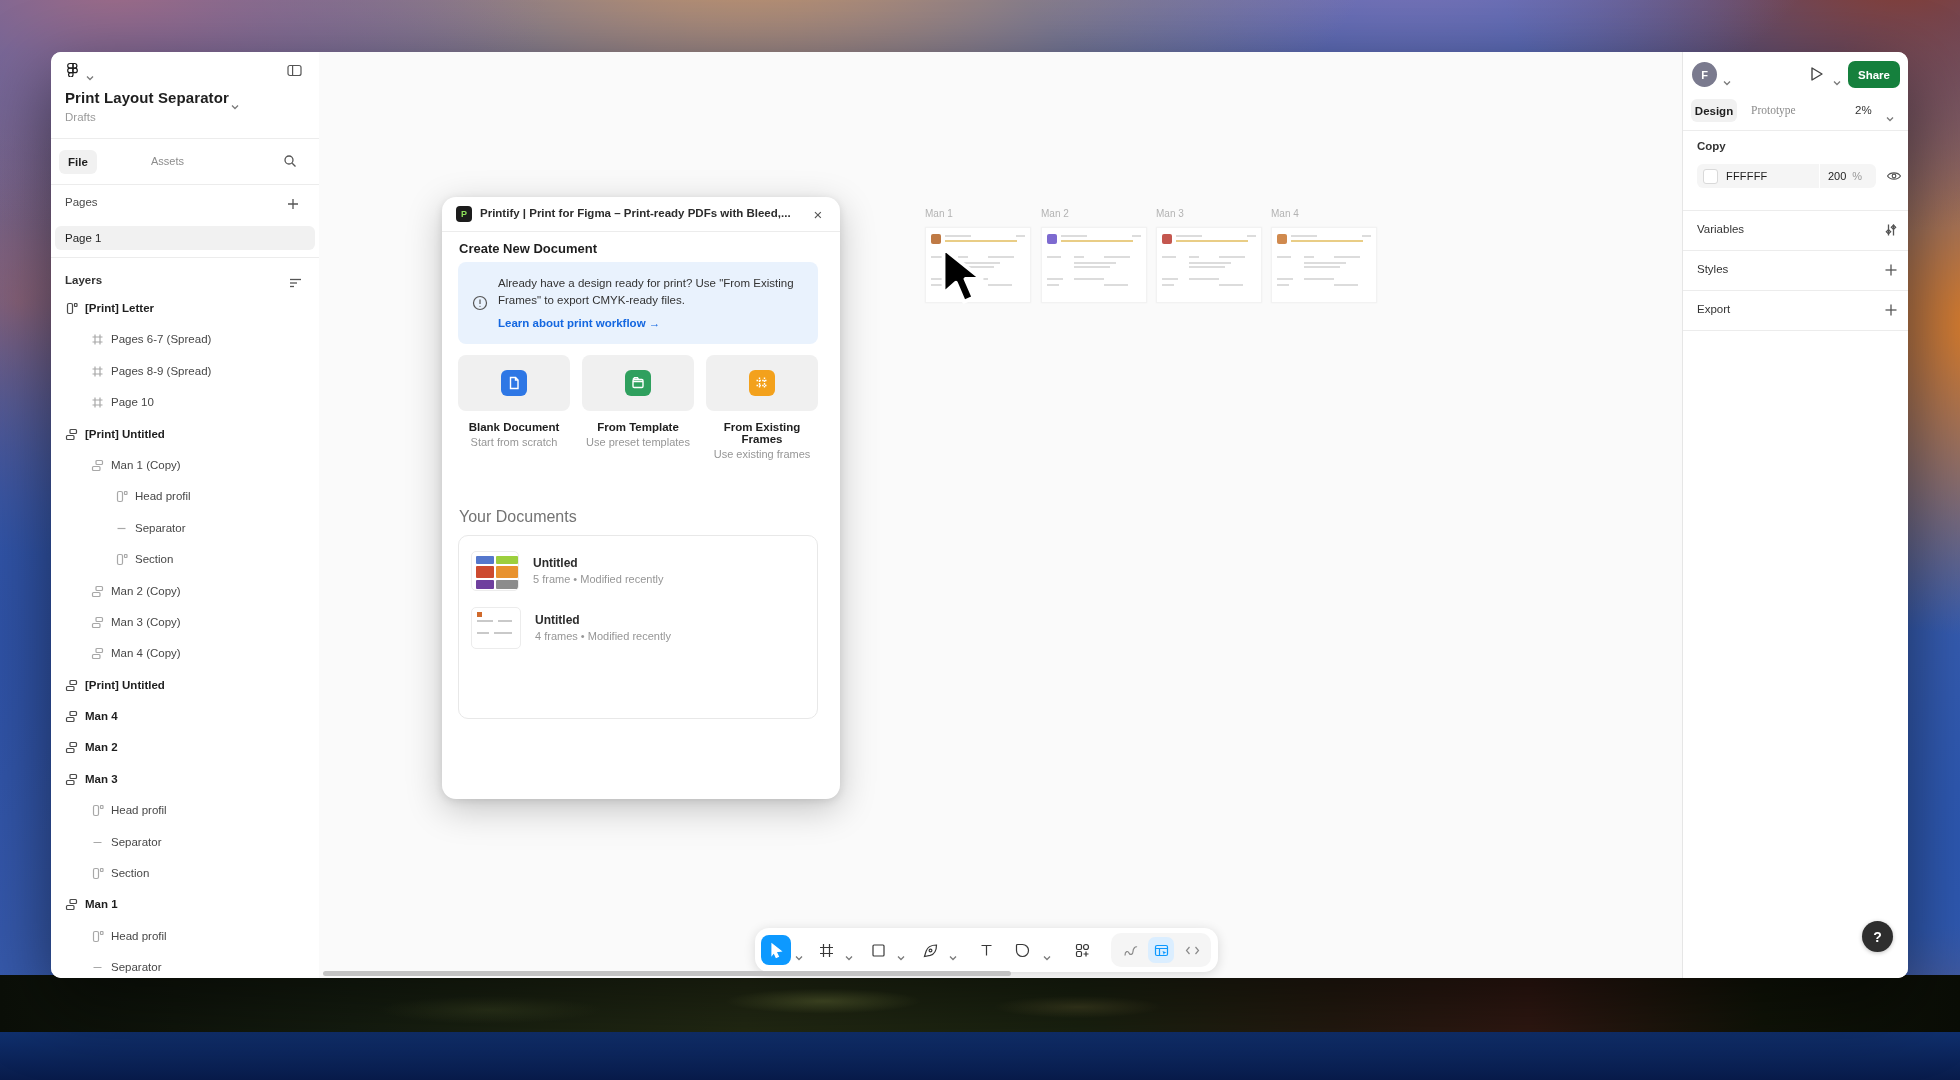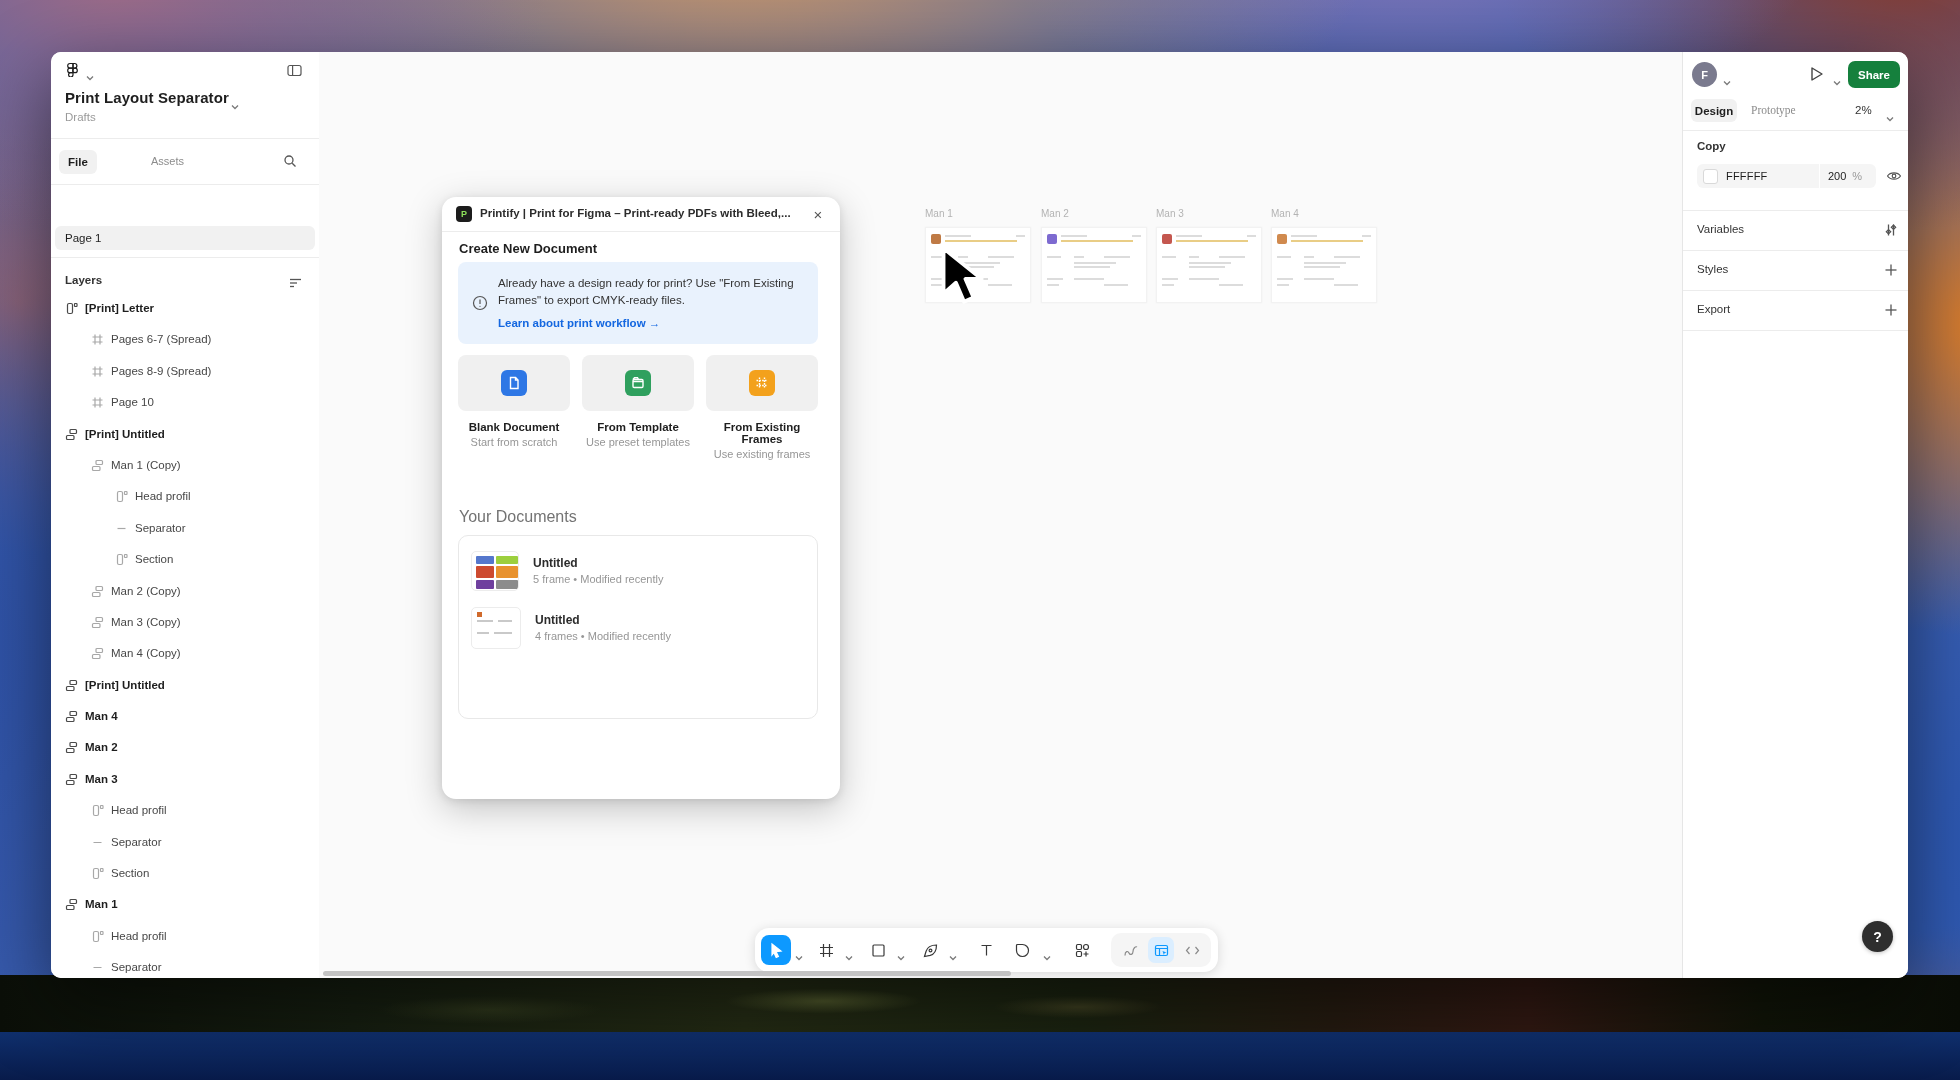--- a/index.html
+++ b/index.html
@@ -231,20 +231,27 @@
       <div class="tab-assets">Assets</div>
       <span class="search-ic">
         <svg viewBox="0 0 14 14">
             <circle cx="6" cy="6" r="4"></circle>
             <line x1="9.2" y1="9.2" x2="12.5" y2="12.5"></line>
           </svg>
       </span>
     </div>
     <div class="sdiv" style="top:132px"></div>
 
+    <div class="pages-row">
+      <span class="pages-label">Pages</span>
+      <span class="plus-ic pages-plus"><svg viewBox="0 0 12 12">
+            <line x1="6" y1="1" x2="6" y2="11"></line>
+            <line x1="1" y1="6" x2="11" y2="6"></line>
+          </svg></span>
+    </div>
     <div class="page-item">Page 1</div>
     <div class="sdiv" style="top:205px"></div>
 
     <div class="layers-row">
       <span class="layers-label">Layers</span>
       <span class="layers-opt">
         <svg viewBox="0 0 13 12">
             <line x1="1" y1="2.5" x2="12" y2="2.5"></line>
             <line x1="1" y1="6" x2="8" y2="6"></line>
             <line x1="1" y1="9.5" x2="5" y2="9.5"></line>

